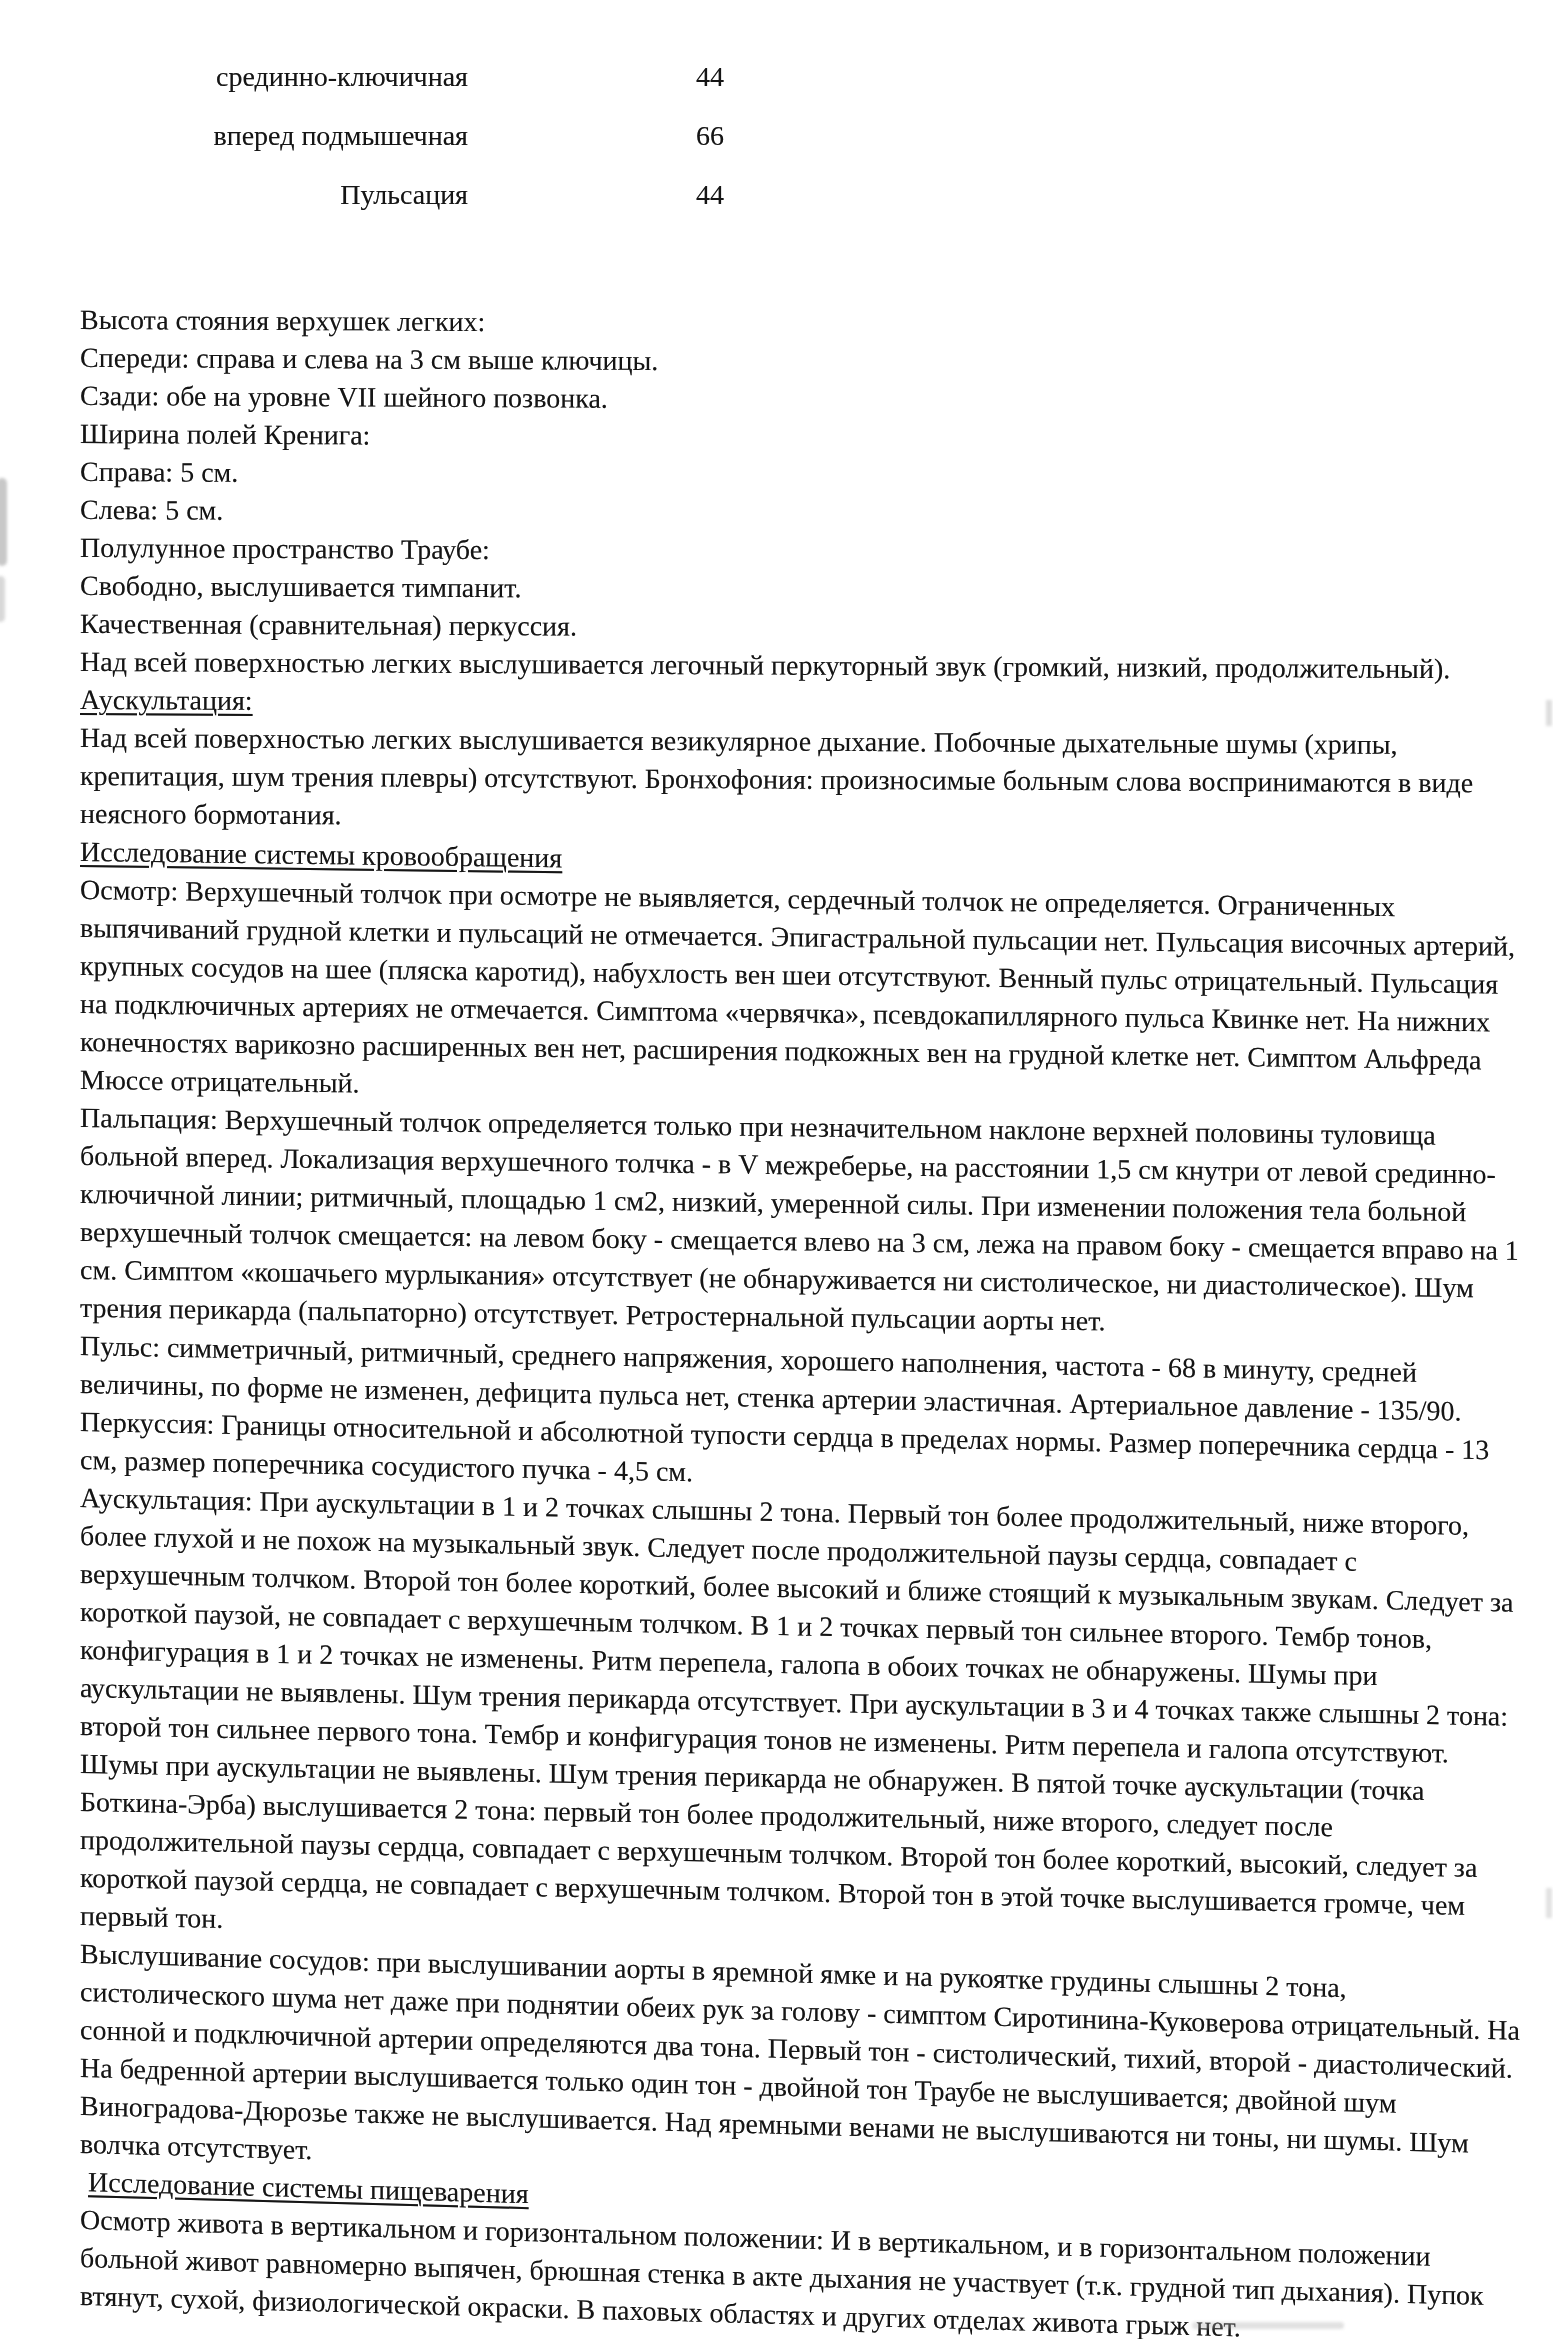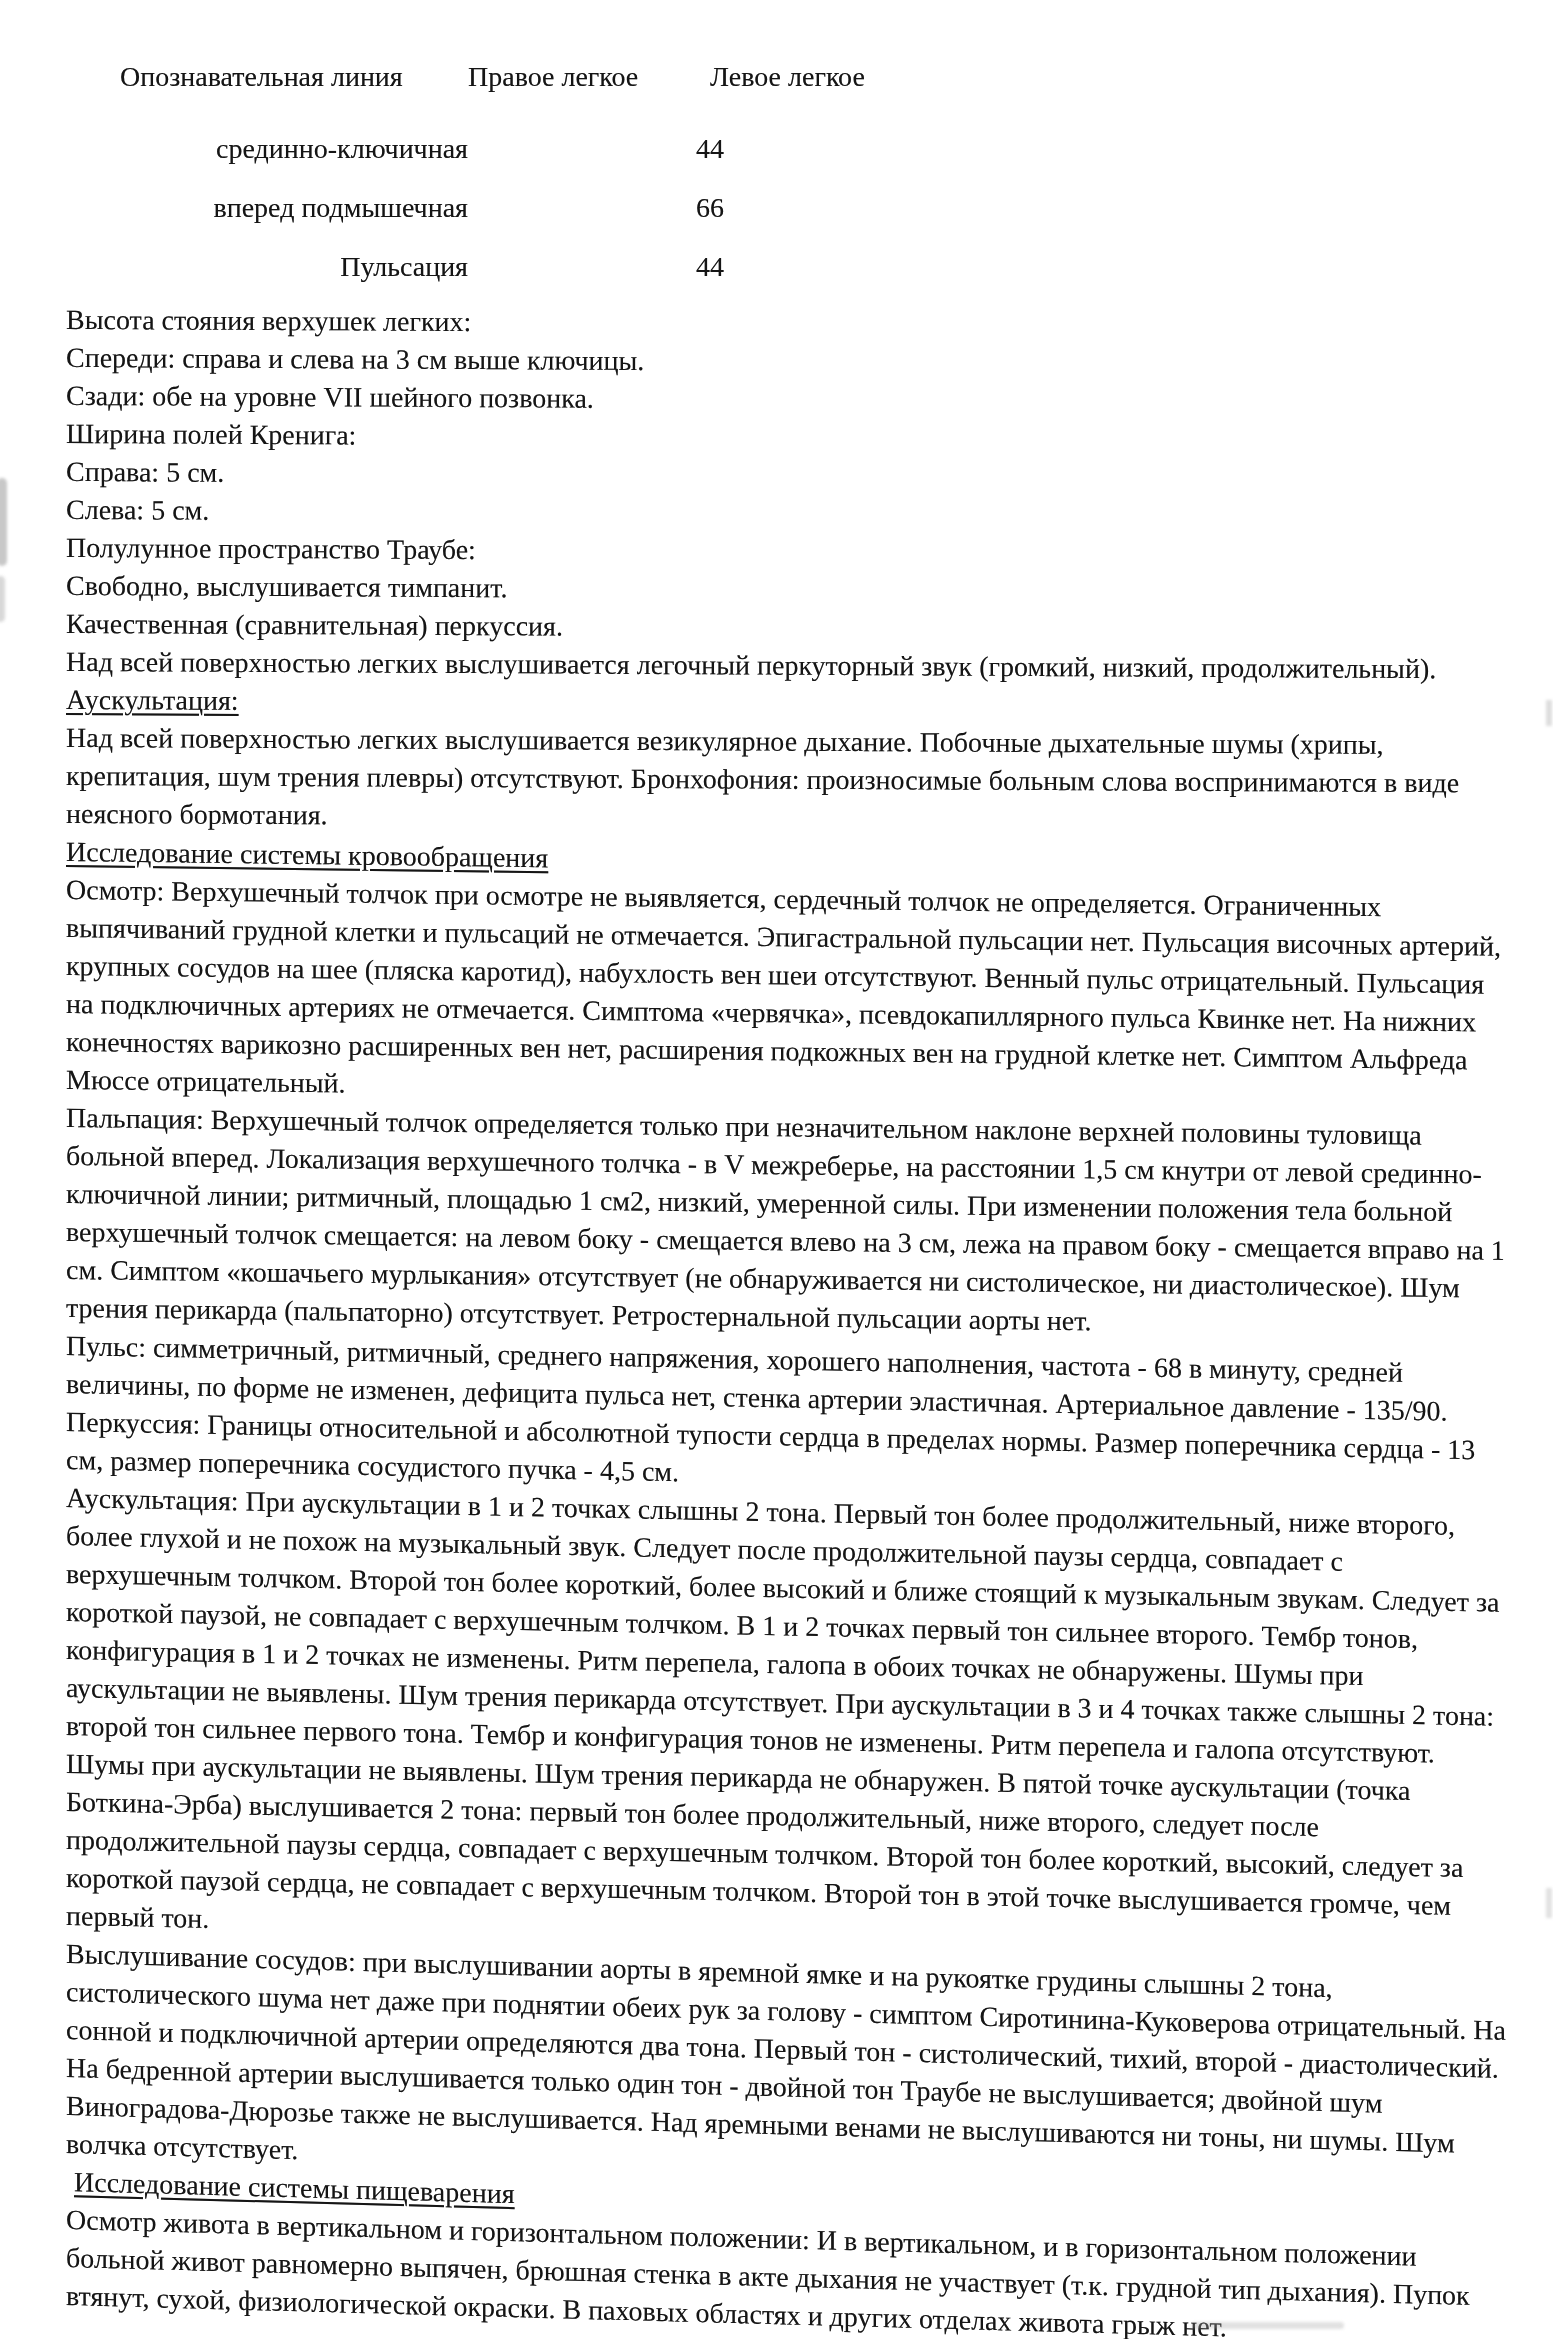--- a/index.html
+++ b/index.html
@@ -36,21 +36,21 @@
     margin-bottom: 21px;
     text-align: right;
   }
   .id-table .c1 { width: 348px; }
   .id-table .c2 { width: 242px; }
   .id-table .c3 { width: auto; }
 
   
   .text-flow {
     position: absolute;
-    left: 66px;
+    left: 80px;
     top: 301px;
     width: 1440px;
     font-size: 28px;
     line-height: 38px;
   }
   .blk { margin: 0; }
   .heading-underline {
     text-decoration: underline;
     text-decoration-thickness: 2px;
     text-underline-offset: 4px;
@@ -74,25 +74,20 @@
   .a-right1 { left: 1546px; top: 700px; width: 6px;   height: 26px;  opacity: .40; }
   .a-right2 { left: 1546px; top: 1888px; width: 6px;  height: 30px;  opacity: .35; }
   .a-bottom { left: 1192px; top: 2322px; width: 152px; height: 7px;  opacity: .35; border-radius: 4px; }
 </style>
 </head>
 <body>
 
 <div class="page">
 
   <div class="id-table">
-    <div class="t-row header">
-      <div class="c1">Опознавательная линия</div>
-      <div class="c2">Правое легкое</div>
-      <div class="c3">Левое легкое</div>
-    </div>
     <div class="t-row body-row">
       <div class="c1">срединно-ключичная</div>
       <div class="c2">4</div>
       <div class="c3">4</div>
     </div>
     <div class="t-row body-row">
       <div class="c1">вперед подмышечная</div>
       <div class="c2">6</div>
       <div class="c3">6</div>
     </div>

